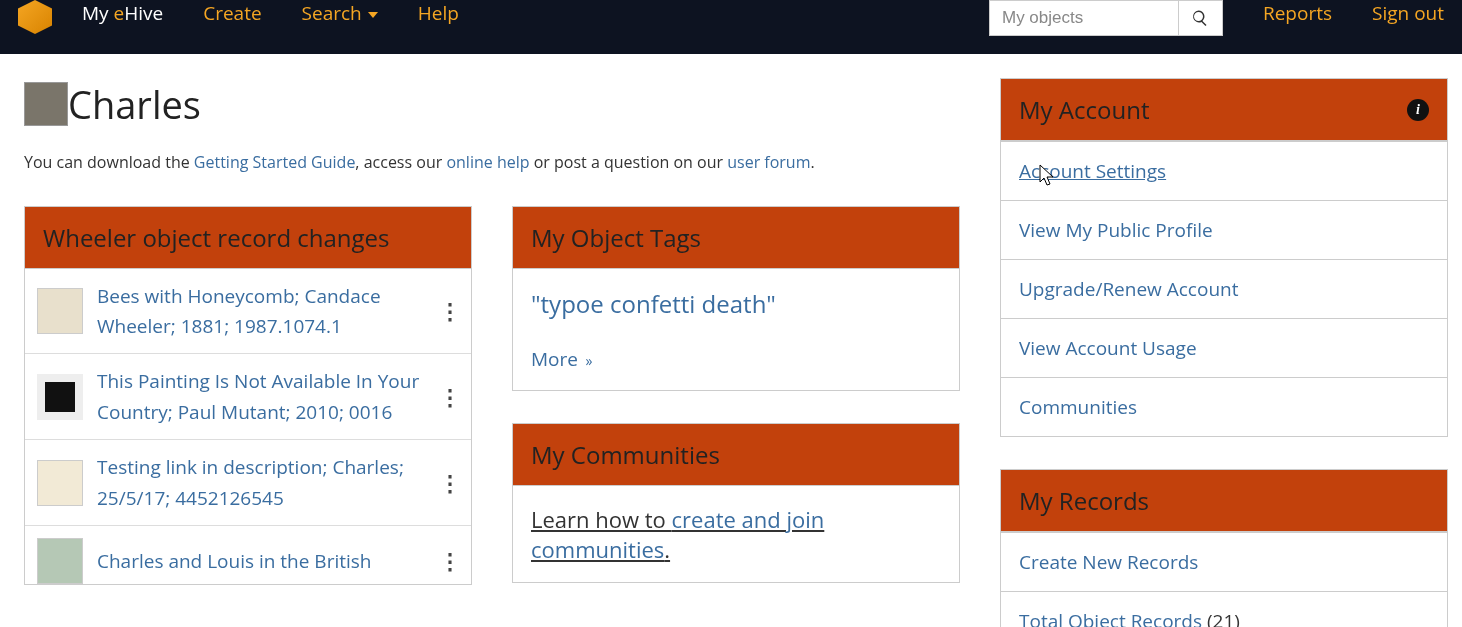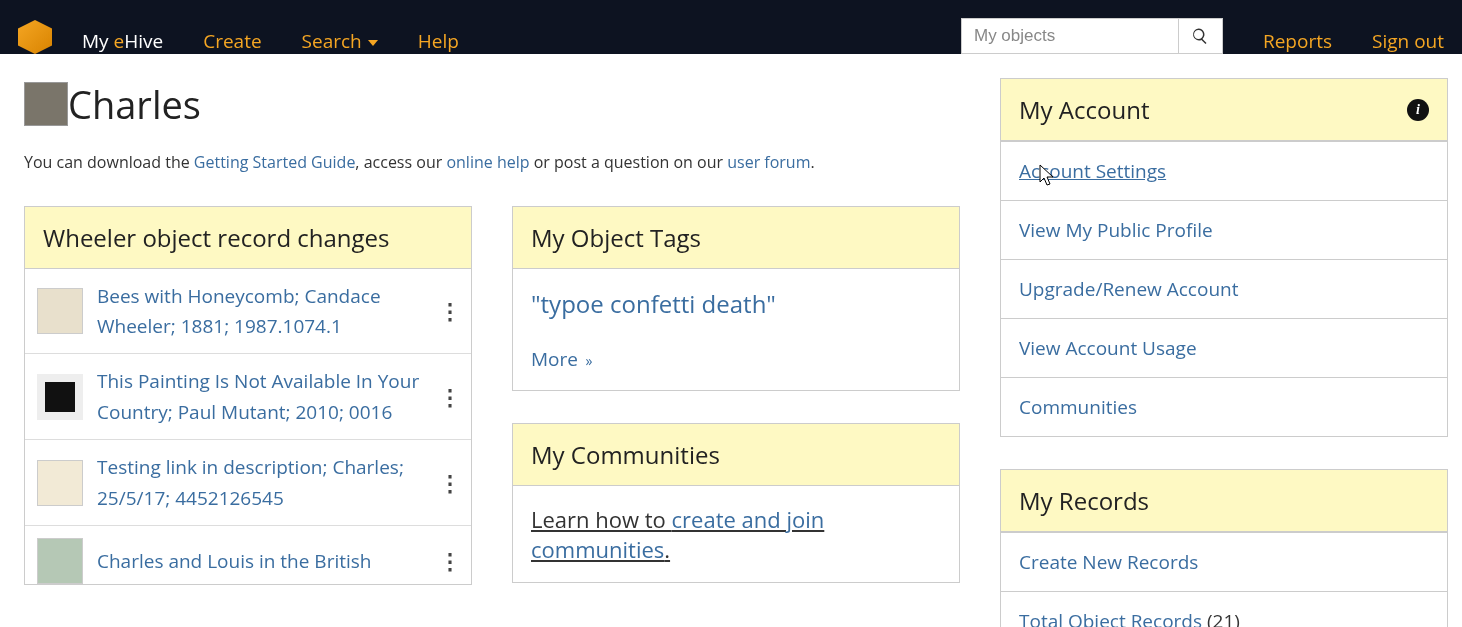--- a/index.html
+++ b/index.html
@@ -1,48 +1,48 @@
 <!DOCTYPE html>
 <html><head>
 <meta charset="utf-8">
 <style>
   * { box-sizing: border-box; margin: 0; padding: 0; }
   body { font-family: "Open Sans", "Segoe UI", Arial, sans-serif; background: #fff; color: #333; font-size: 18px; }
   
   
-  .navbar { background: #0d1321; height: 54px; display: flex; align-items: flex-end; padding: 0 18px; }
+  .navbar { background: #0d1321; height: 54px; display: flex; align-items: flex-start; padding: 0 18px; }
   .logo { width: 34px; height: 34px; background: linear-gradient(135deg, #f5a623 0%, #d88300 100%); clip-path: polygon(50% 0, 100% 25%, 100% 75%, 50% 100%, 0 75%, 0 25%); margin-right: 30px; }
   .nav-link { color: #f5a623; text-decoration: none; margin-right: 40px; font-size: 19px; cursor: pointer; }
   .nav-link.home { color: #fff; }
   .nav-link.home .e { color: #f5a623; }
   .caret { display: inline-block; width: 0; height: 0; border-left: 5px solid transparent; border-right: 5px solid transparent; border-top: 6px solid #f5a623; margin-left: 6px; vertical-align: middle; }
   .nav-spacer { flex: 1; }
   .search-group { display: flex; margin-right: 40px; }
-  .search-input { width: 218px; height: 36px; border: 1px solid #ccc; padding: 0 12px; font-size: 17px; color: #777; background: #fff; }
+  .search-input { width: 190px; height: 36px; border: 1px solid #ccc; padding: 0 12px; font-size: 17px; color: #777; background: #fff; }
   .search-input::placeholder { color: #888; }
   .search-btn { width: 44px; height: 36px; background: #fff; border: 1px solid #ccc; border-left: none; cursor: pointer; display: flex; align-items: center; justify-content: center; }
   .search-btn svg { width: 18px; height: 18px; fill: #333; }
 
   
   .container { display: flex; padding: 24px 14px 0 24px; gap: 40px; }
   .main { flex: 1; display: flex; gap: 40px; }
   .col-left { flex: 0 0 448px; }
   .col-mid { flex: 1; }
   .sidebar { flex: 0 0 448px; }
 
   
   .page-head { display: flex; align-items: center; margin-bottom: 20px; }
   .avatar { width: 44px; height: 44px; background: #7a756a; border: 1px solid #999; }
   .page-title { font-size: 38px; font-weight: 400; color: #222; }
   .intro { font-size: 16px; color: #333; line-height: 1.6; margin-bottom: 30px; }
   .intro a { color: #3a6da0; text-decoration: none; }
 
   
   .panel { border: 1px solid #ccc; background: #fff; margin-bottom: 32px; }
-  .panel-head { background: #fef9c3; padding: 14px 18px; font-size: 24px; color: #222; display: flex; align-items: center; justify-content: space-between; border-bottom: 1px solid #ccc; }
+  .panel-head { background: #c2410c; padding: 14px 18px; font-size: 24px; color: #222; display: flex; align-items: center; justify-content: space-between; border-bottom: 1px solid #ccc; }
   .panel-body { padding: 18px; }
   .info-icon { width: 22px; height: 22px; background: #111; border-radius: 50%; color: #fff; display: flex; align-items: center; justify-content: center; font-family: Georgia, serif; font-style: italic; font-weight: bold; font-size: 14px; cursor: pointer; }
 
   
   .olist .row { display: flex; align-items: center; padding: 12px; border-top: 1px solid #ddd; gap: 14px; }
   .olist .row:first-child { border-top: none; }
   .thumb { width: 46px; height: 46px; background: #e8e0cc; border: 1px solid #ccc; flex-shrink: 0; }
   .thumb.t2 { background: #111; border: 8px solid #eee; box-sizing: border-box; }
   .thumb.t3 { background: #f2ead6; position: relative; }
   .thumb.t4 { background: #b5c8b5; }

